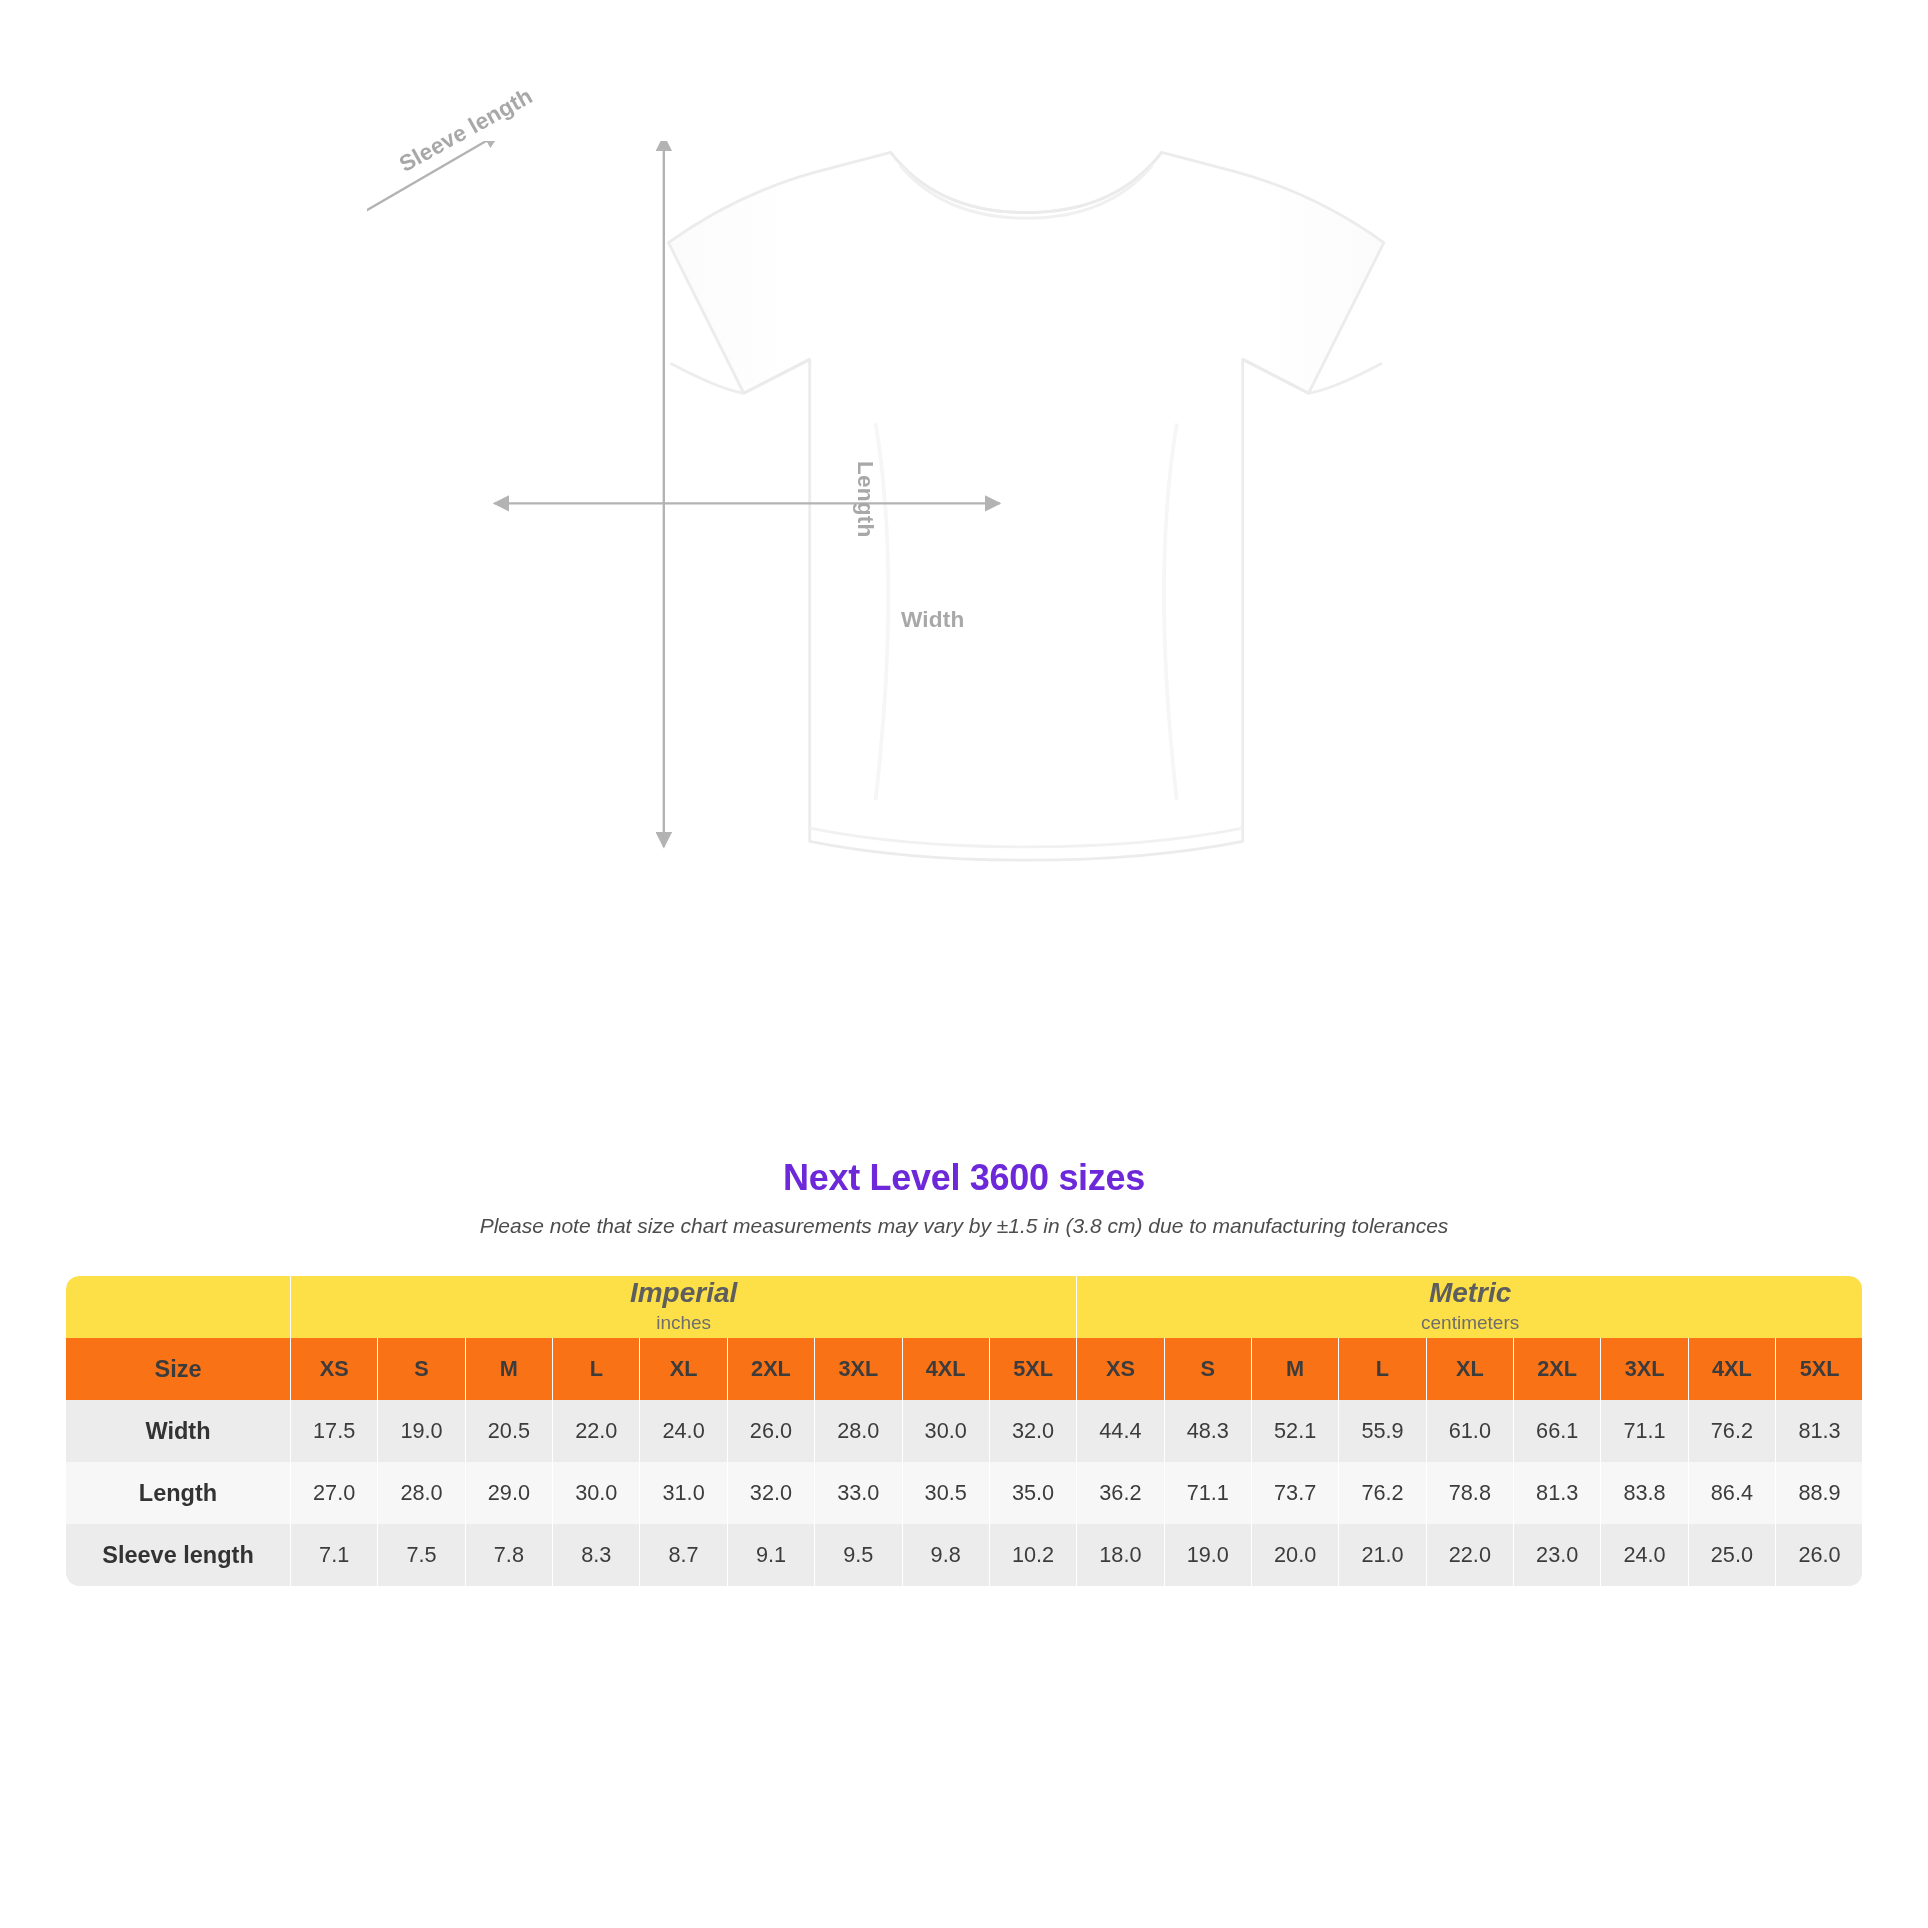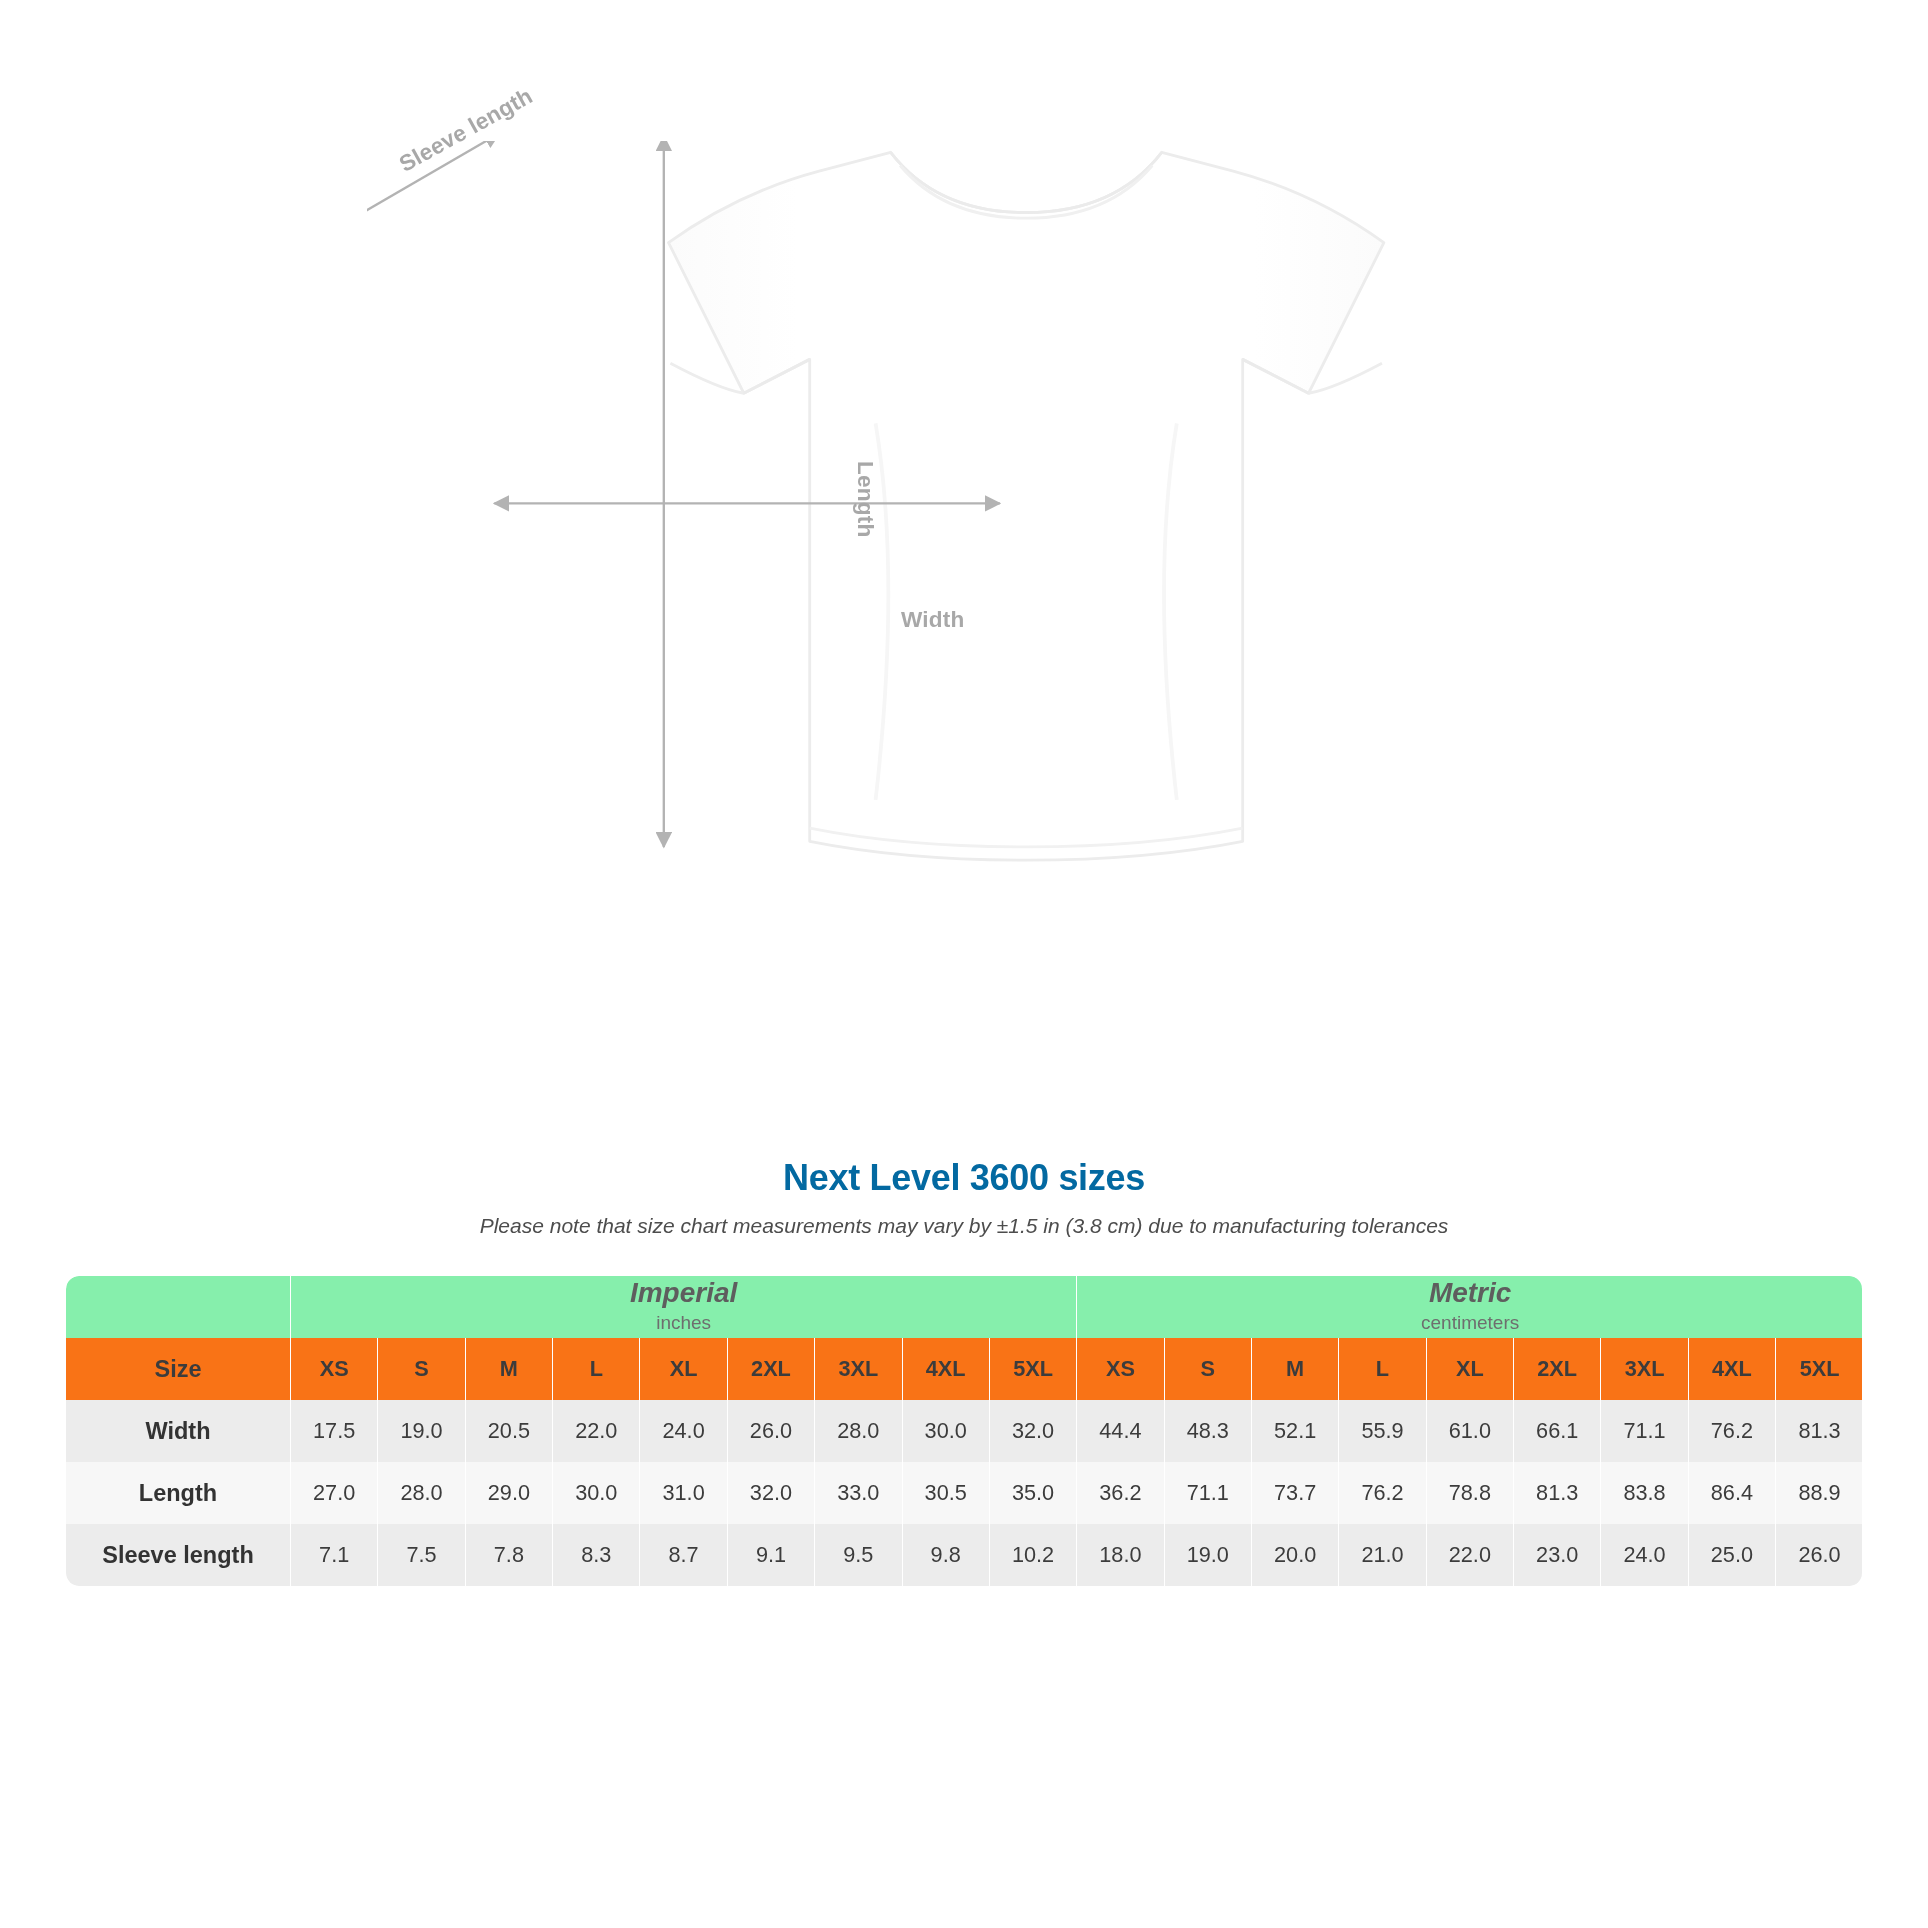--- a/index.html
+++ b/index.html
@@ -72,21 +72,21 @@
   }
 
   
   .title-block {
     text-align: center;
     margin-top: 13px;
   }
   .chart-title {
     font-size: 36px;
     font-weight: bold;
-    color: #0369a1;
+    color: #6d28d9;
     margin: 0;
     letter-spacing: -0.3px;
   }
   .chart-note {
     font-size: 21px;
     font-style: italic;
     color: #4d4d4d;
     margin-top: 15px;
   }
 
@@ -104,21 +104,21 @@
   table.size-table td, table.size-table th {
     text-align: center;
     vertical-align: middle;
     font-size: 21.7px;
     color: #3c3c3c;
     padding: 0;
     height: 62px;
     border-right: 1.9px solid #ffffff;
   }
   .unit-row td {
-    background: #86efac;
+    background: #fde047;
     height: 113px;
   }
   .unit-head {
     font-size: 28px;
     font-weight: bold;
     font-style: italic;
     color: #5e5e5e;
     display: block;
     line-height: 1.15;
   }

